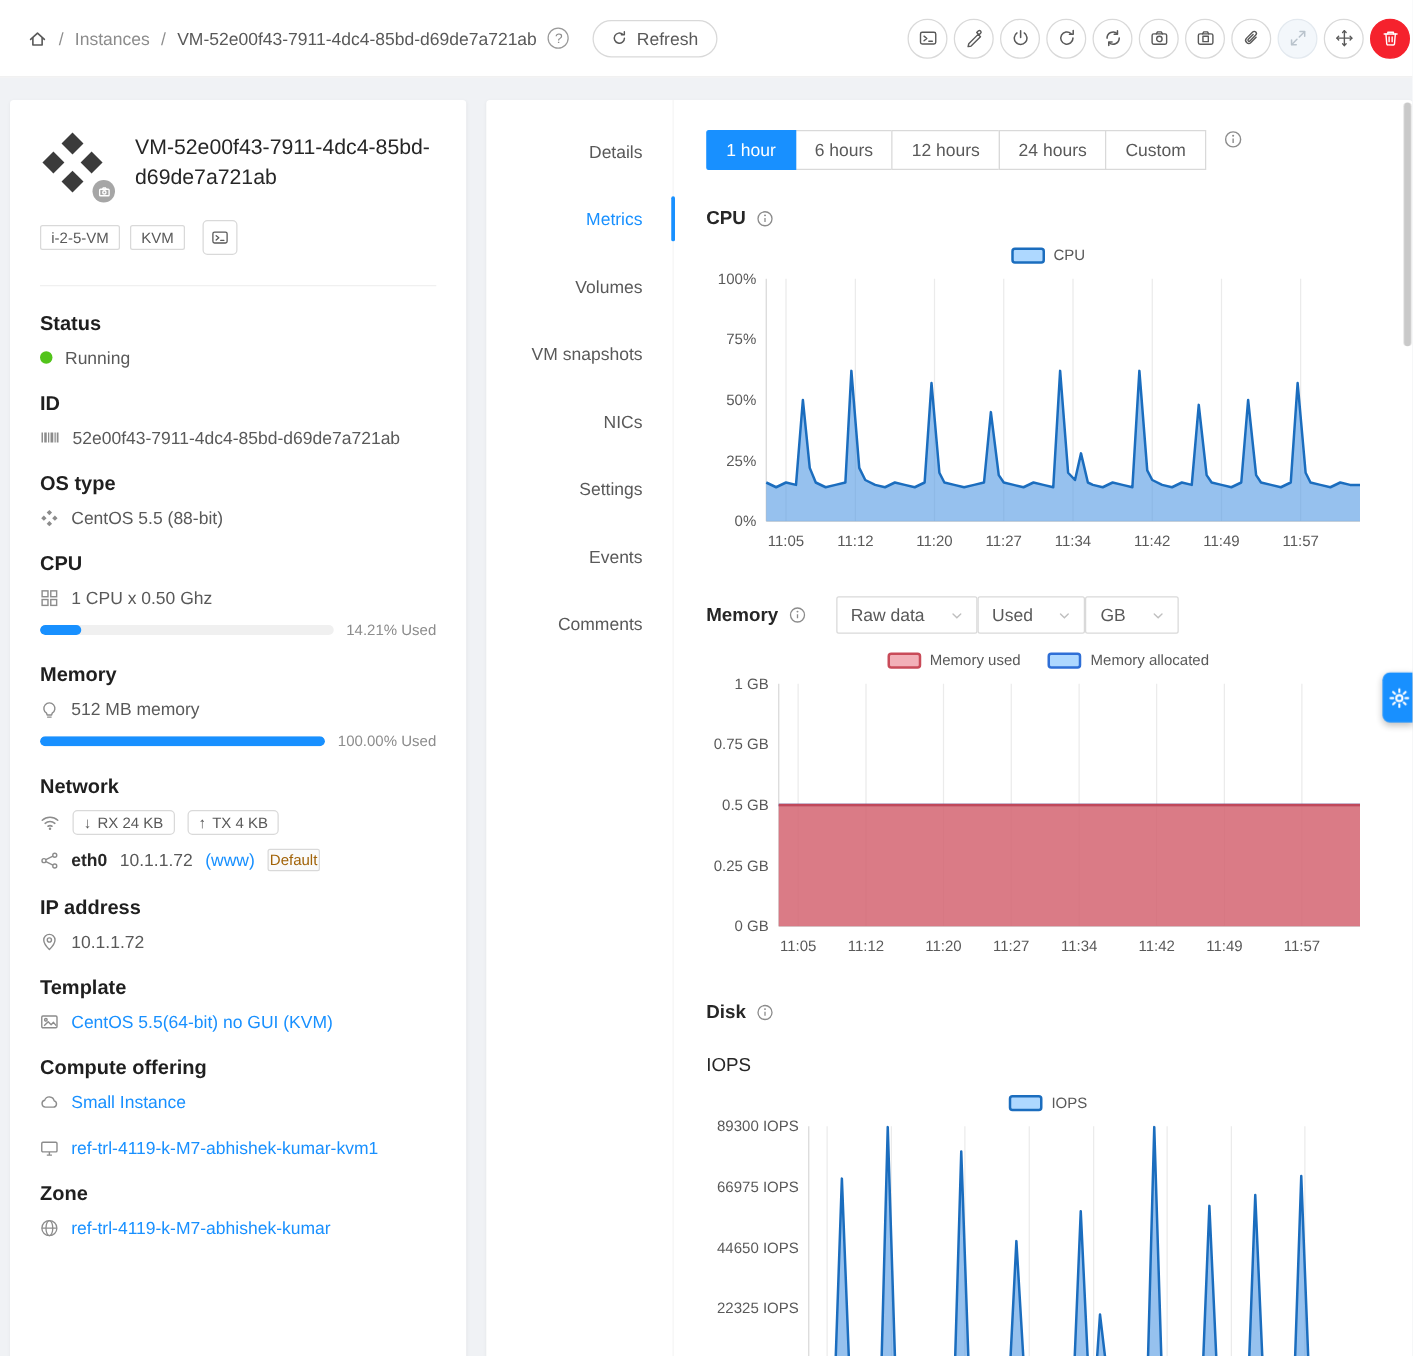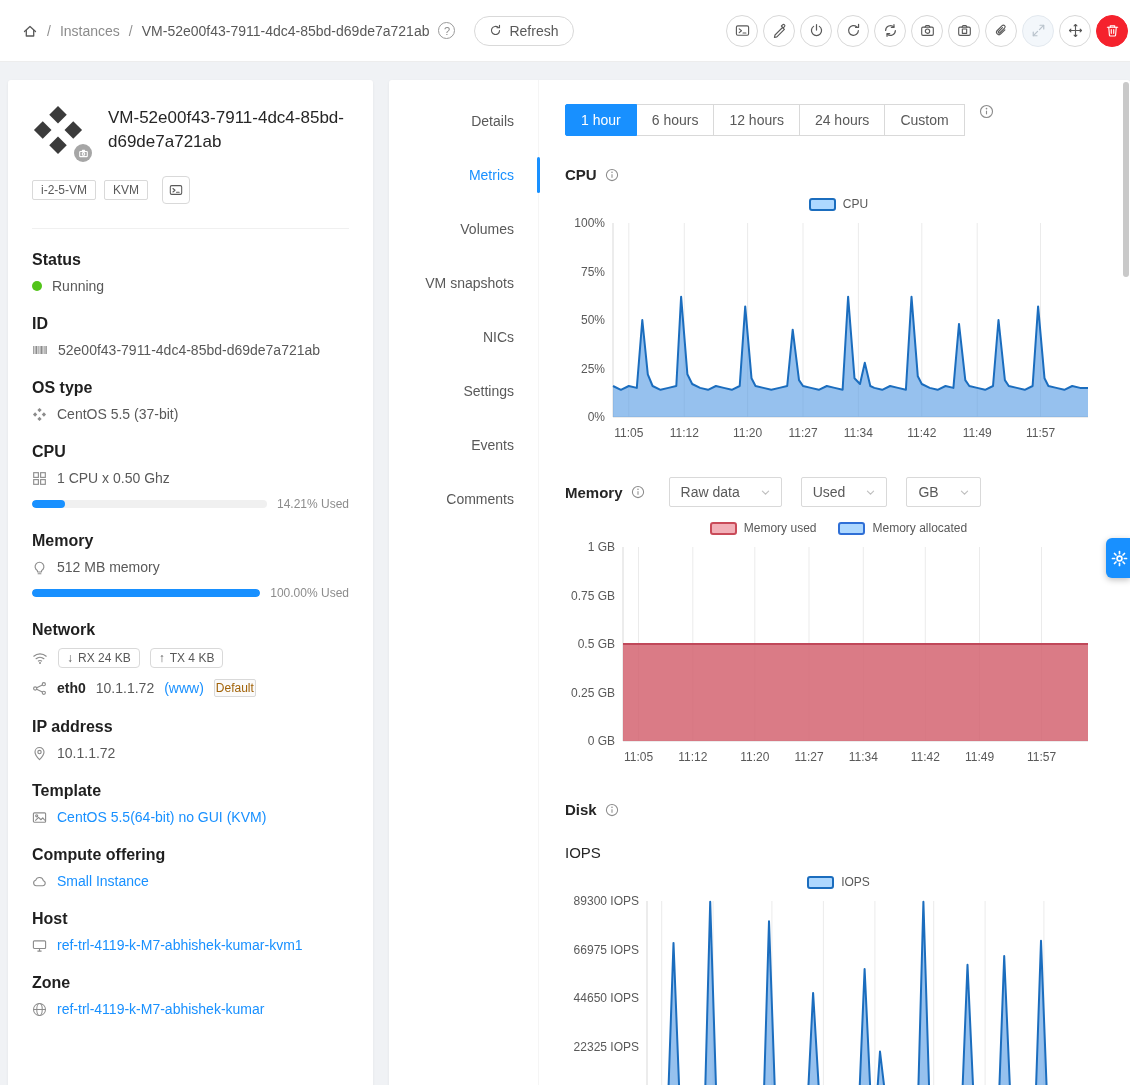--- a/index.html
+++ b/index.html
@@ -67,21 +67,21 @@
   .charts{flex:1;padding:24px 18px 24px 26px}
   .timebar{display:flex;align-items:flex-start}
   .seg{height:32px;padding:0 15px;display:inline-flex;align-items:center;border:1px solid #d9d9d9;background:#fff;
        color:#595959;margin-left:-1px;cursor:pointer;font-size:14px}
   .seg:first-child{border-radius:2px 0 0 2px;margin-left:0}
   .seg:last-child{border-radius:0 2px 2px 0}
   .seg.active{background:#1890ff;border-color:#1890ff;color:#fff;position:relative;z-index:1}
   .info-i{color:#8c8c8c;display:inline-flex;cursor:pointer}
   .timebar .info-i{margin-left:14px}
   .sec-head{display:flex;align-items:center;gap:8px;margin-top:30px;font-size:15px;font-weight:700;color:#262626}
-  .mem-controls{display:flex;gap:19px;margin-left:16px}
+  .mem-controls{display:flex;gap:0;margin-left:16px}
   .select{height:30px;border:1px solid #d9d9d9;border-radius:2px;background:#fff;display:inline-flex;
           align-items:center;gap:20px;padding:0 10px 0 11px;color:#595959;font-size:14px;font-weight:400;cursor:pointer}
   .select .chev{color:#bfbfbf;display:inline-flex}
   .subhead{font-size:15px;color:#262626;font-weight:500;margin-top:26px}
   .chart-block{margin-top:2px}
   .chart-legend{display:flex;justify-content:center;gap:22px;margin-top:14px;font-size:12px;color:#595959}
   .legend-item{display:inline-flex;align-items:center;gap:7px;cursor:pointer}
   .legend-swatch{width:27px;height:13px;border:2px solid;border-radius:3px;display:inline-block}
   svg.chart{margin-top:4px}
   svg.chart text{font-size:12px;fill:#595959}
@@ -263,21 +263,21 @@
       <div class="field-label">OS type</div>
       <div class="fv">
         <span class="ficon">
             <svg width="15" height="15" viewBox="0 0 16 16" fill="currentColor">
               <path d="M8 1l2.3 2.3L8 5.6 5.7 3.3z"></path>
               <path d="M12.7 5.7L15 8l-2.3 2.3L10.4 8z"></path>
               <path d="M8 10.4l2.3 2.3L8 15l-2.3-2.3z"></path>
               <path d="M1 8l2.3-2.3L5.6 8l-2.3 2.3z"></path>
             </svg>
           </span>
-        <span>CentOS 5.5 (37-bit)</span>
+        <span>CentOS 5.5 (88-bit)</span>
       </div>
     </div>
 
     <div class="field">
       <div class="field-label">CPU</div>
       <div class="fv">
         <span class="ficon">
             <svg width="15" height="15" viewBox="0 0 16 16" fill="none" stroke="currentColor" stroke-width="1.2">
               <rect x="1.8" y="1.8" width="5" height="5"></rect>
               <rect x="9.2" y="1.8" width="5" height="5"></rect>
@@ -383,21 +383,20 @@
         <span class="ficon">
             <svg width="15" height="15" viewBox="0 0 16 16" fill="none" stroke="currentColor" stroke-width="1.2" stroke-linejoin="round">
               <path d="M4.6 12.5h6.8a2.7 2.7 0 0 0 .7-5.3A4.2 4.2 0 0 0 4 6.6a3 3 0 0 0 .6 5.9z"></path>
             </svg>
           </span>
         <span class="link">Small Instance</span>
       </div>
     </div>
 
     <div class="field">
-      <div class="field-label">Host</div>
       <div class="fv">
         <span class="ficon">
             <svg width="15" height="15" viewBox="0 0 16 16" fill="none" stroke="currentColor" stroke-width="1.2" stroke-linejoin="round">
               <rect x="1.5" y="3" width="13" height="8.2" rx="1"></rect>
               <path d="M5.8 14h4.4M8 11.2V14"></path>
             </svg>
           </span>
         <span class="link">ref-trl-4119-k-M7-abhishek-kumar-kvm1</span>
       </div>
     </div>

